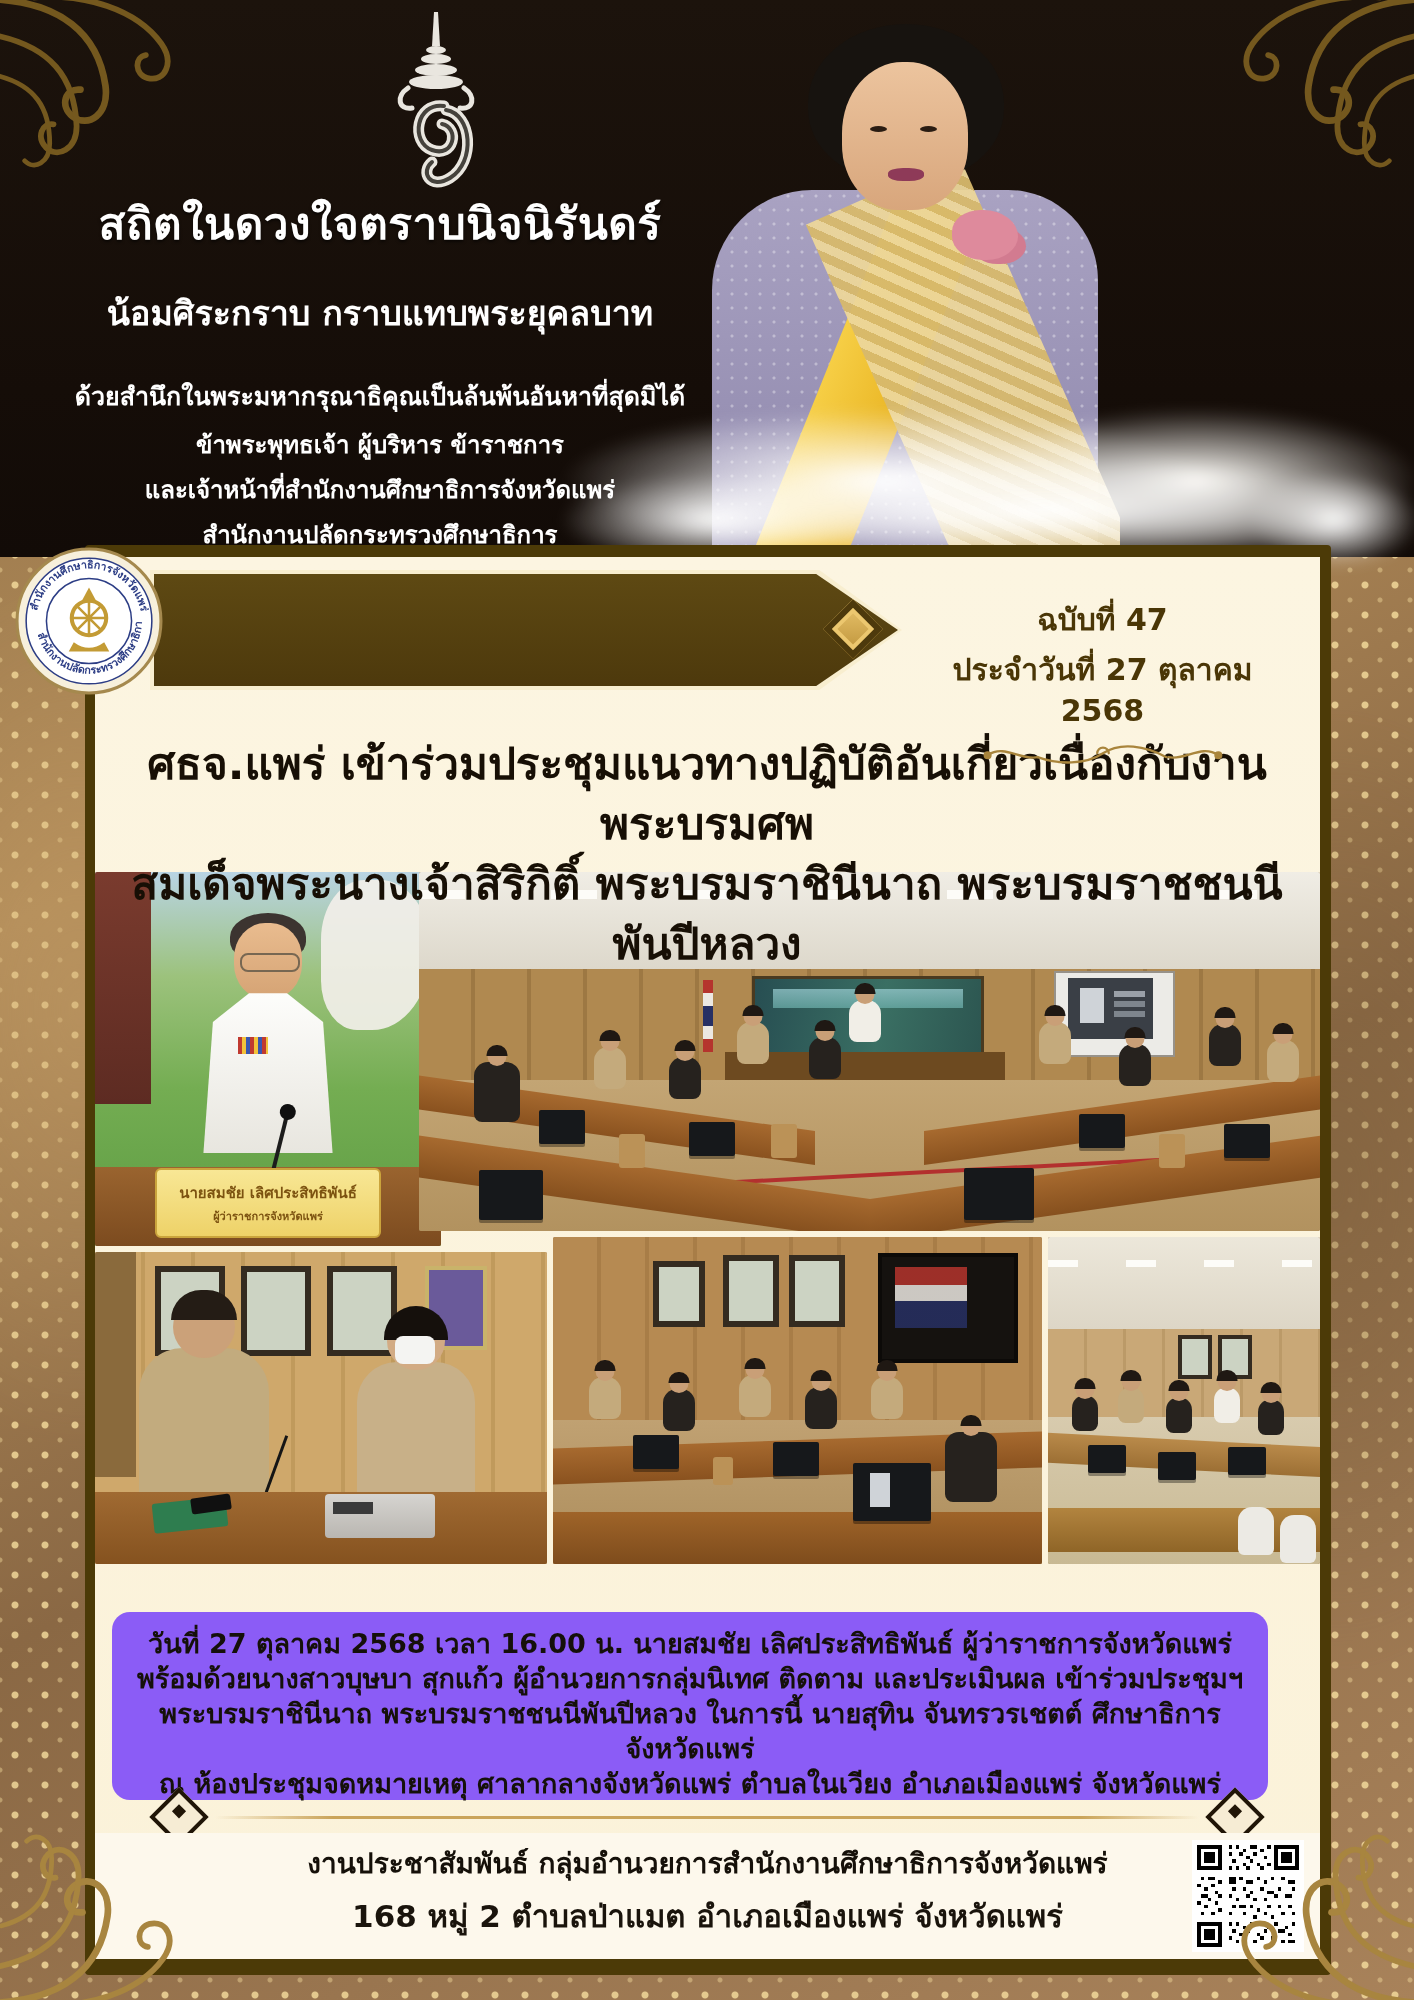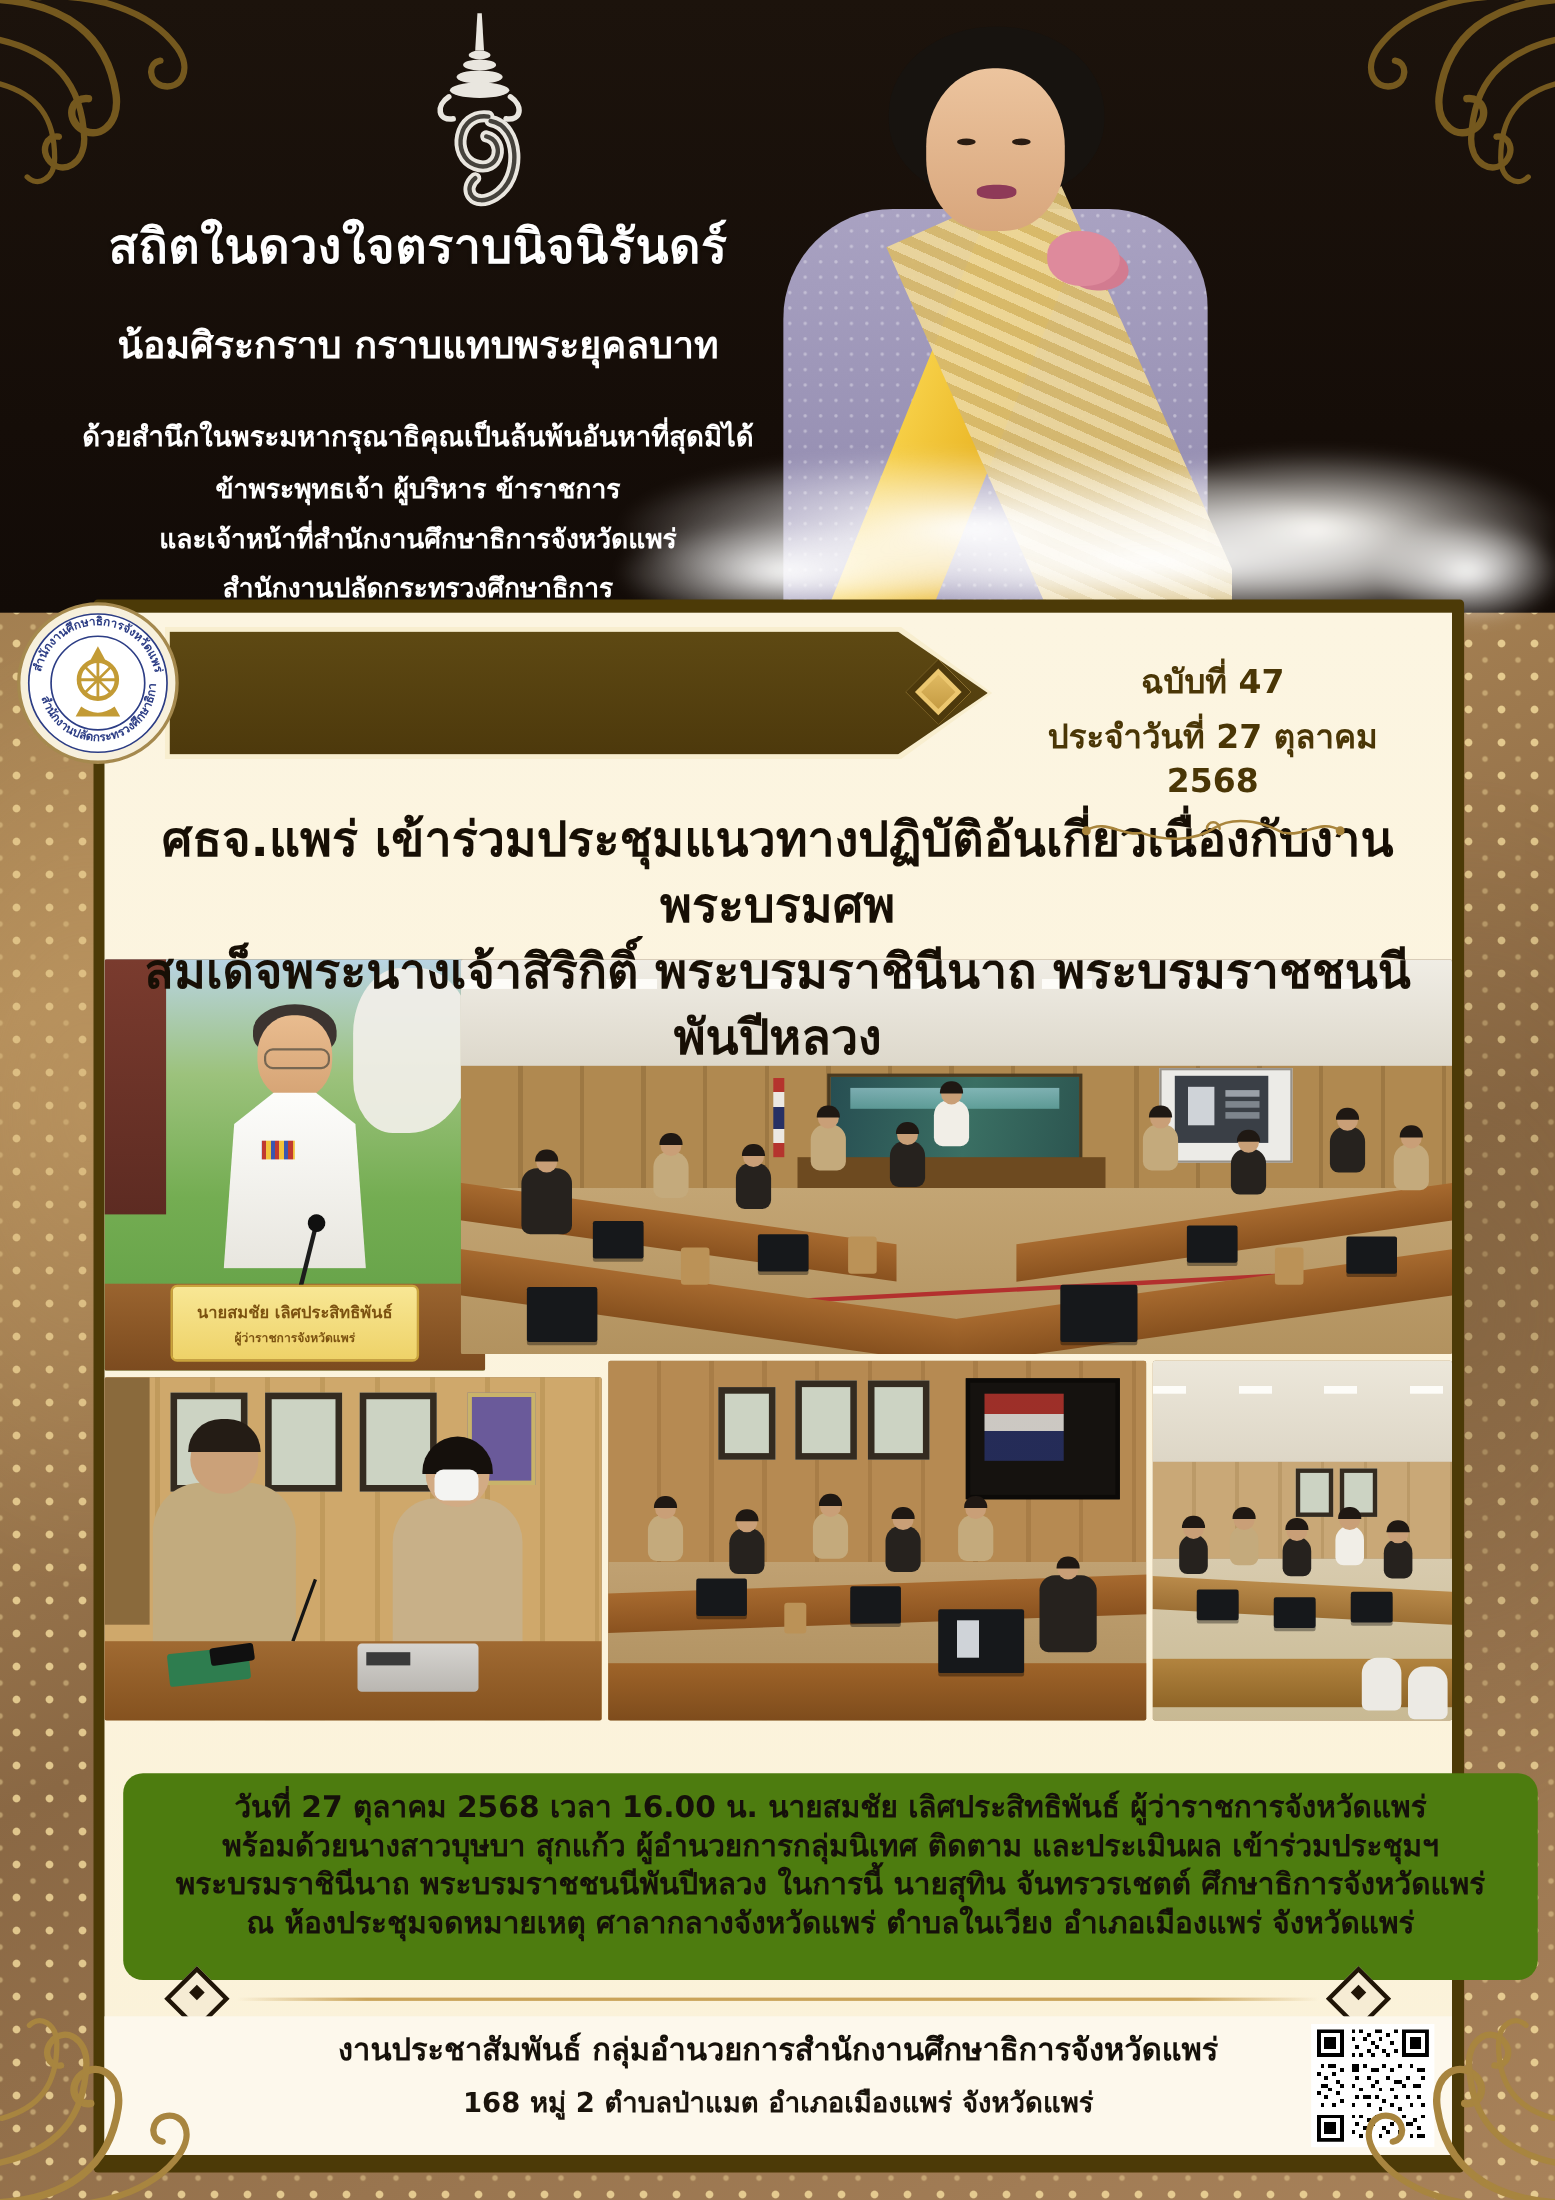--- a/index.html
+++ b/index.html
@@ -172,37 +172,37 @@
   
   .p5-ceil{position:absolute;left:0;top:0;width:100%;height:28%;background:linear-gradient(#ece7da,#ddd6c6);}
   .p5-lights{position:absolute;left:0;top:7%;width:100%;height:7px;background:repeating-linear-gradient(90deg,#fdfcf8 0 30px,transparent 30px 78px);}
   .p5-wall{position:absolute;left:0;top:28%;width:100%;height:27%;background:repeating-linear-gradient(90deg,#c9a877 0 36px,#bb9a68 36px 39px);}
   .p5-floor{position:absolute;left:0;top:55%;width:100%;height:45%;background:linear-gradient(#d8cbae,#c8b993);}
   .p5-desk1{position:absolute;left:-2%;top:62%;width:104%;height:30px;background:linear-gradient(#b98a4a,#9c6f34);transform:skewY(3deg);}
   .p5-desk2{position:absolute;left:-2%;top:83%;width:104%;height:44px;background:linear-gradient(#b2843f,#8f6527);}
   .p5-chair{position:absolute;width:36px;height:48px;background:#eceae4;border-radius:14px 14px 6px 6px;}
 
   
-  .article{position:absolute;left:112px;top:1612px;width:1286px;height:188px;background:#4d7c0f;border-radius:18px;z-index:4;}
+  .article{position:absolute;left:112px;top:1612px;width:1156px;height:188px;background:#8b5cf6;border-radius:18px;z-index:4;}
   .article-text{position:absolute;left:18px;right:18px;top:14px;text-align:center;
     font-size:27px;line-height:35px;color:#15100a;font-weight:600;}
   .article-text .b{font-weight:800;}
 
   
   .divider-line{position:absolute;left:215px;right:215px;top:1816px;height:3px;z-index:4;
     background:linear-gradient(90deg,transparent,#caa45a 12%,#caa45a 88%,transparent);}
   .dv{position:absolute;top:1796px;width:34px;height:34px;transform:rotate(45deg);z-index:4;
     border:4px solid #201507;background:#f6ecd4;}
   .dv::after{content:"";position:absolute;left:8px;top:8px;width:10px;height:10px;background:#201507;}
   .dv.left{left:158px;} .dv.right{right:158px;}
 
   
   .footer{position:absolute;left:95px;top:1833px;width:1225px;height:126px;background:#fdf8ec;z-index:4;}
   .f-org{margin-top:8px;text-align:center;font-size:28px;font-weight:800;color:#151009;}
-  .f-addr{text-align:center;font-size:25px;font-weight:600;color:#1a140c;margin-top:6px;}
+  .f-addr{text-align:center;font-size:31px;font-weight:600;color:#1a140c;margin-top:6px;}
   .f-contact{display:flex;justify-content:center;align-items:center;gap:16px;margin-top:10px;padding-right:130px;}
   .cicon{width:38px;height:38px;border-radius:50%;display:flex;align-items:center;justify-content:center;flex:0 0 auto;}
   .phone-circle{background:#8a6d1f;} .globe-circle{background:#8a6540;}
   .f-phone,.f-web{font-size:27px;font-weight:700;color:#17110a;}
   .qr{position:absolute;right:16px;top:7px;width:112px;height:112px;background:#ffffff;padding:5px;box-sizing:border-box;}
   .qr svg{width:100%;height:100%;}
 </style>
 </head>
 <body>
 

